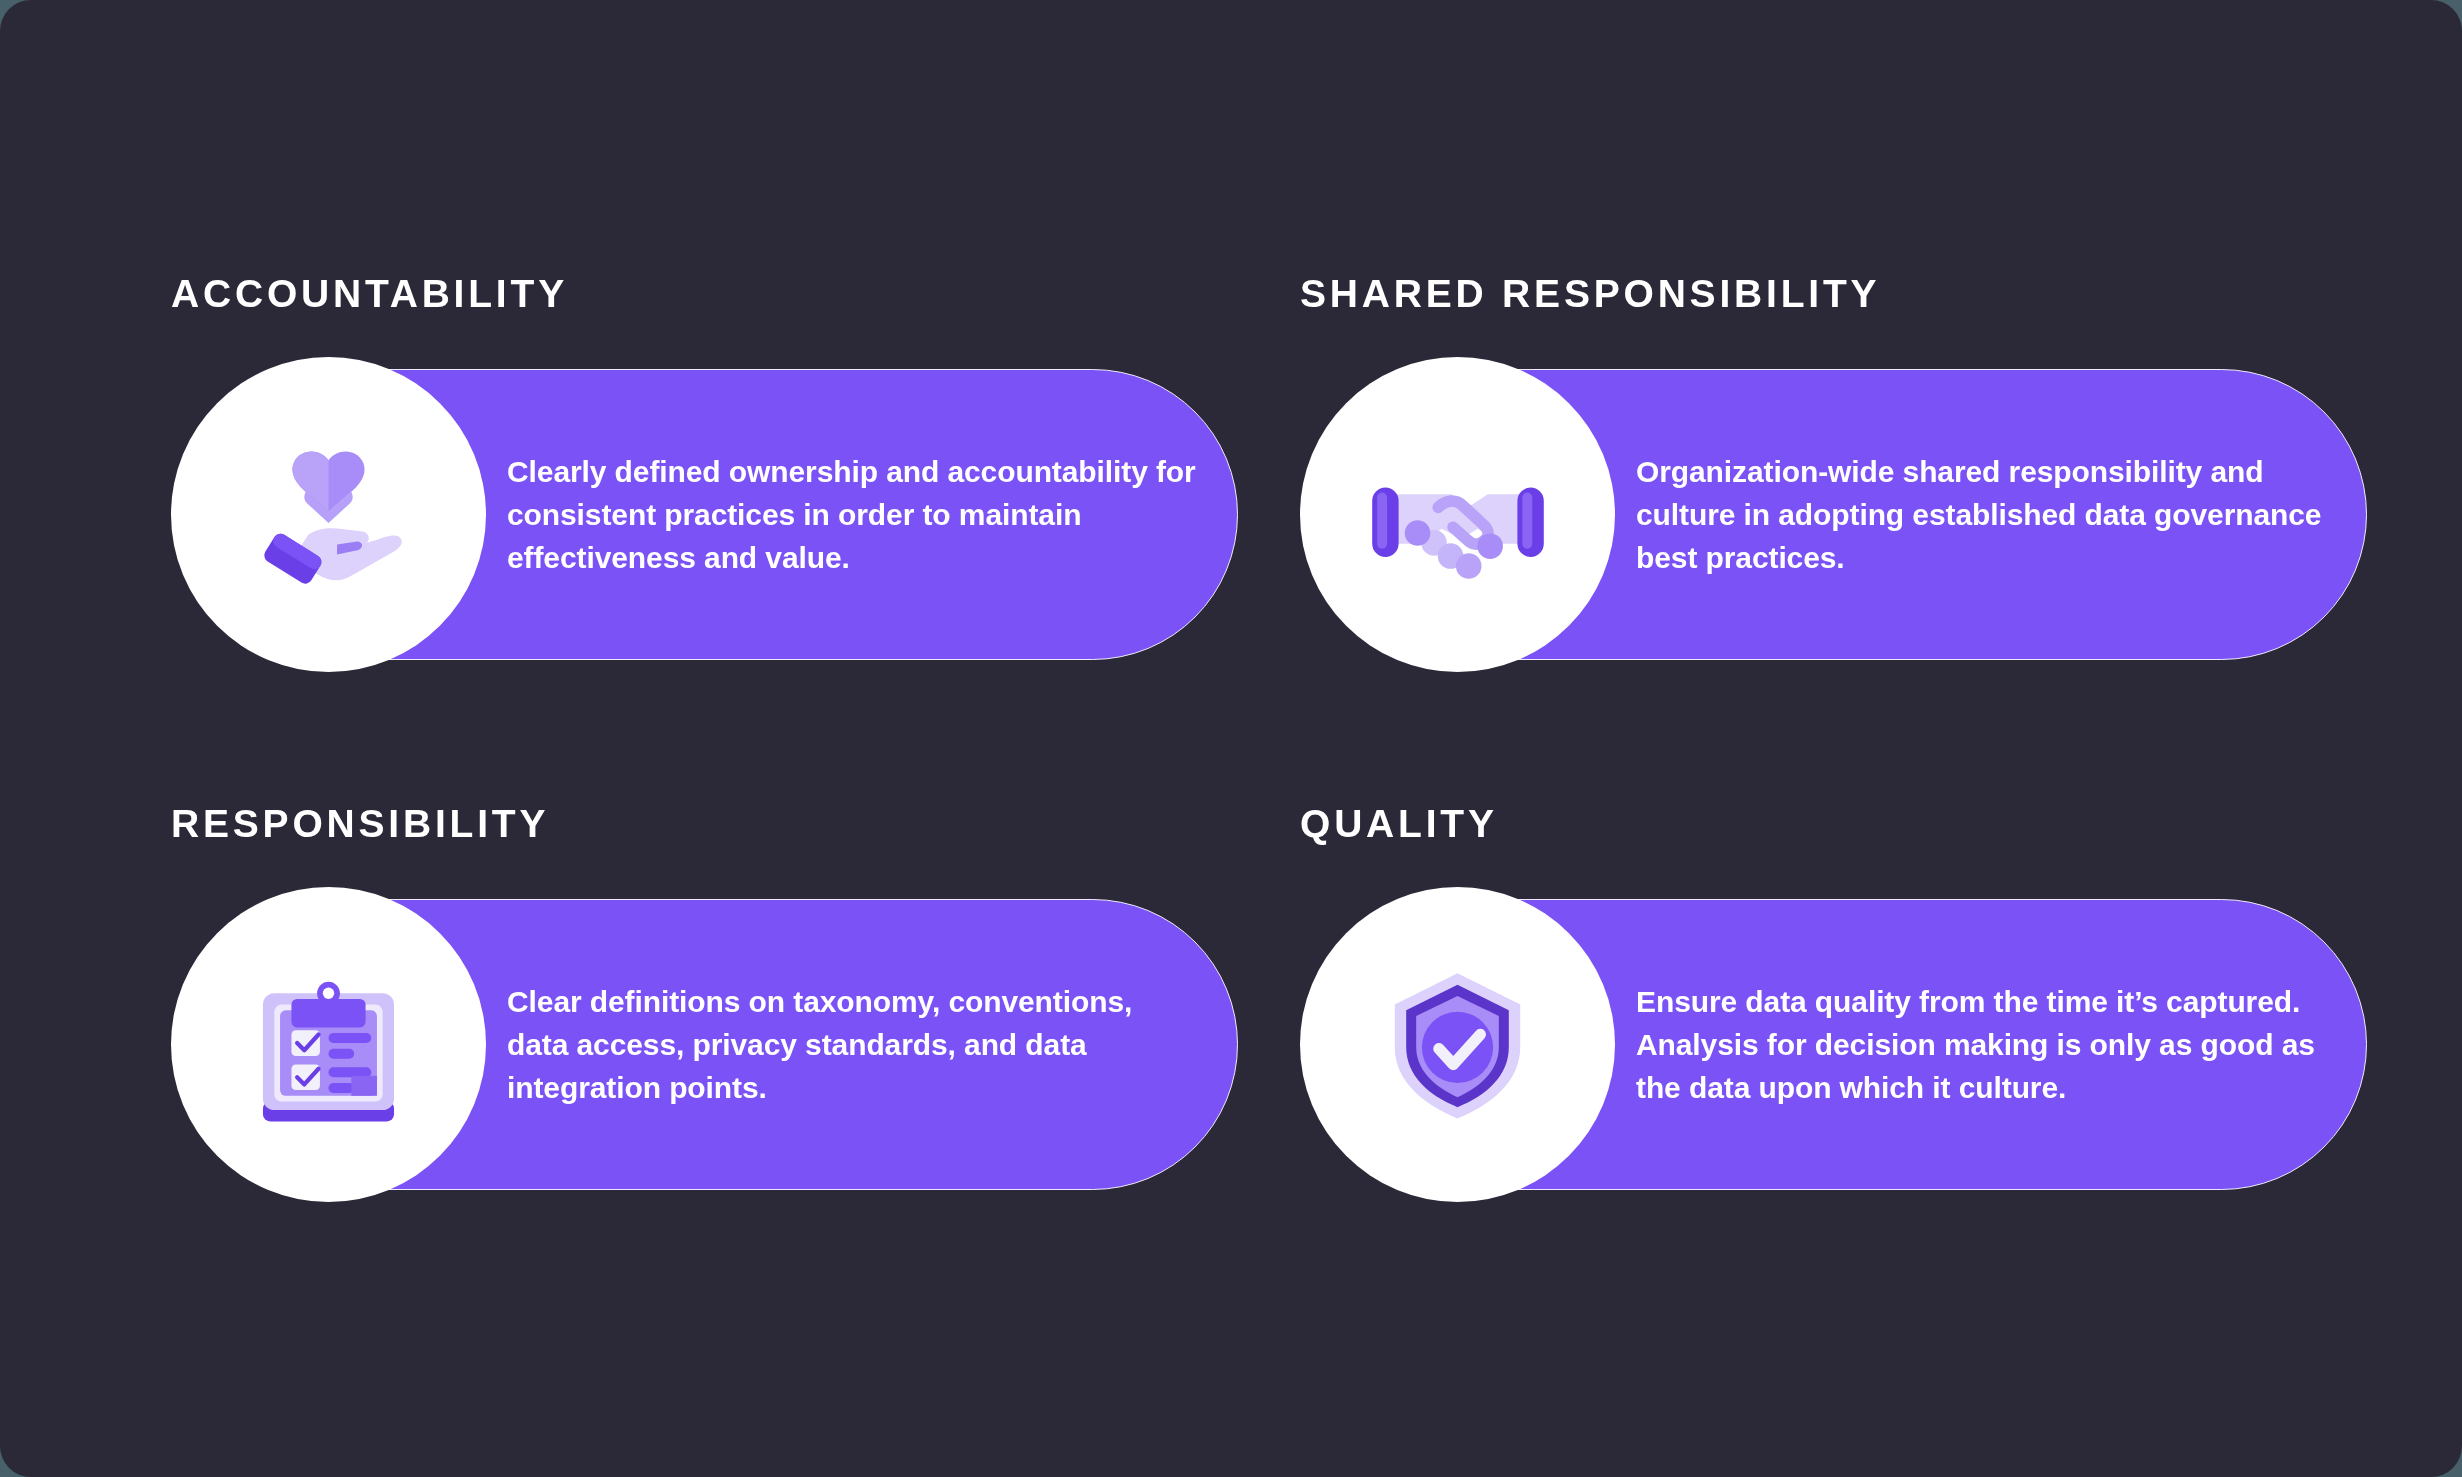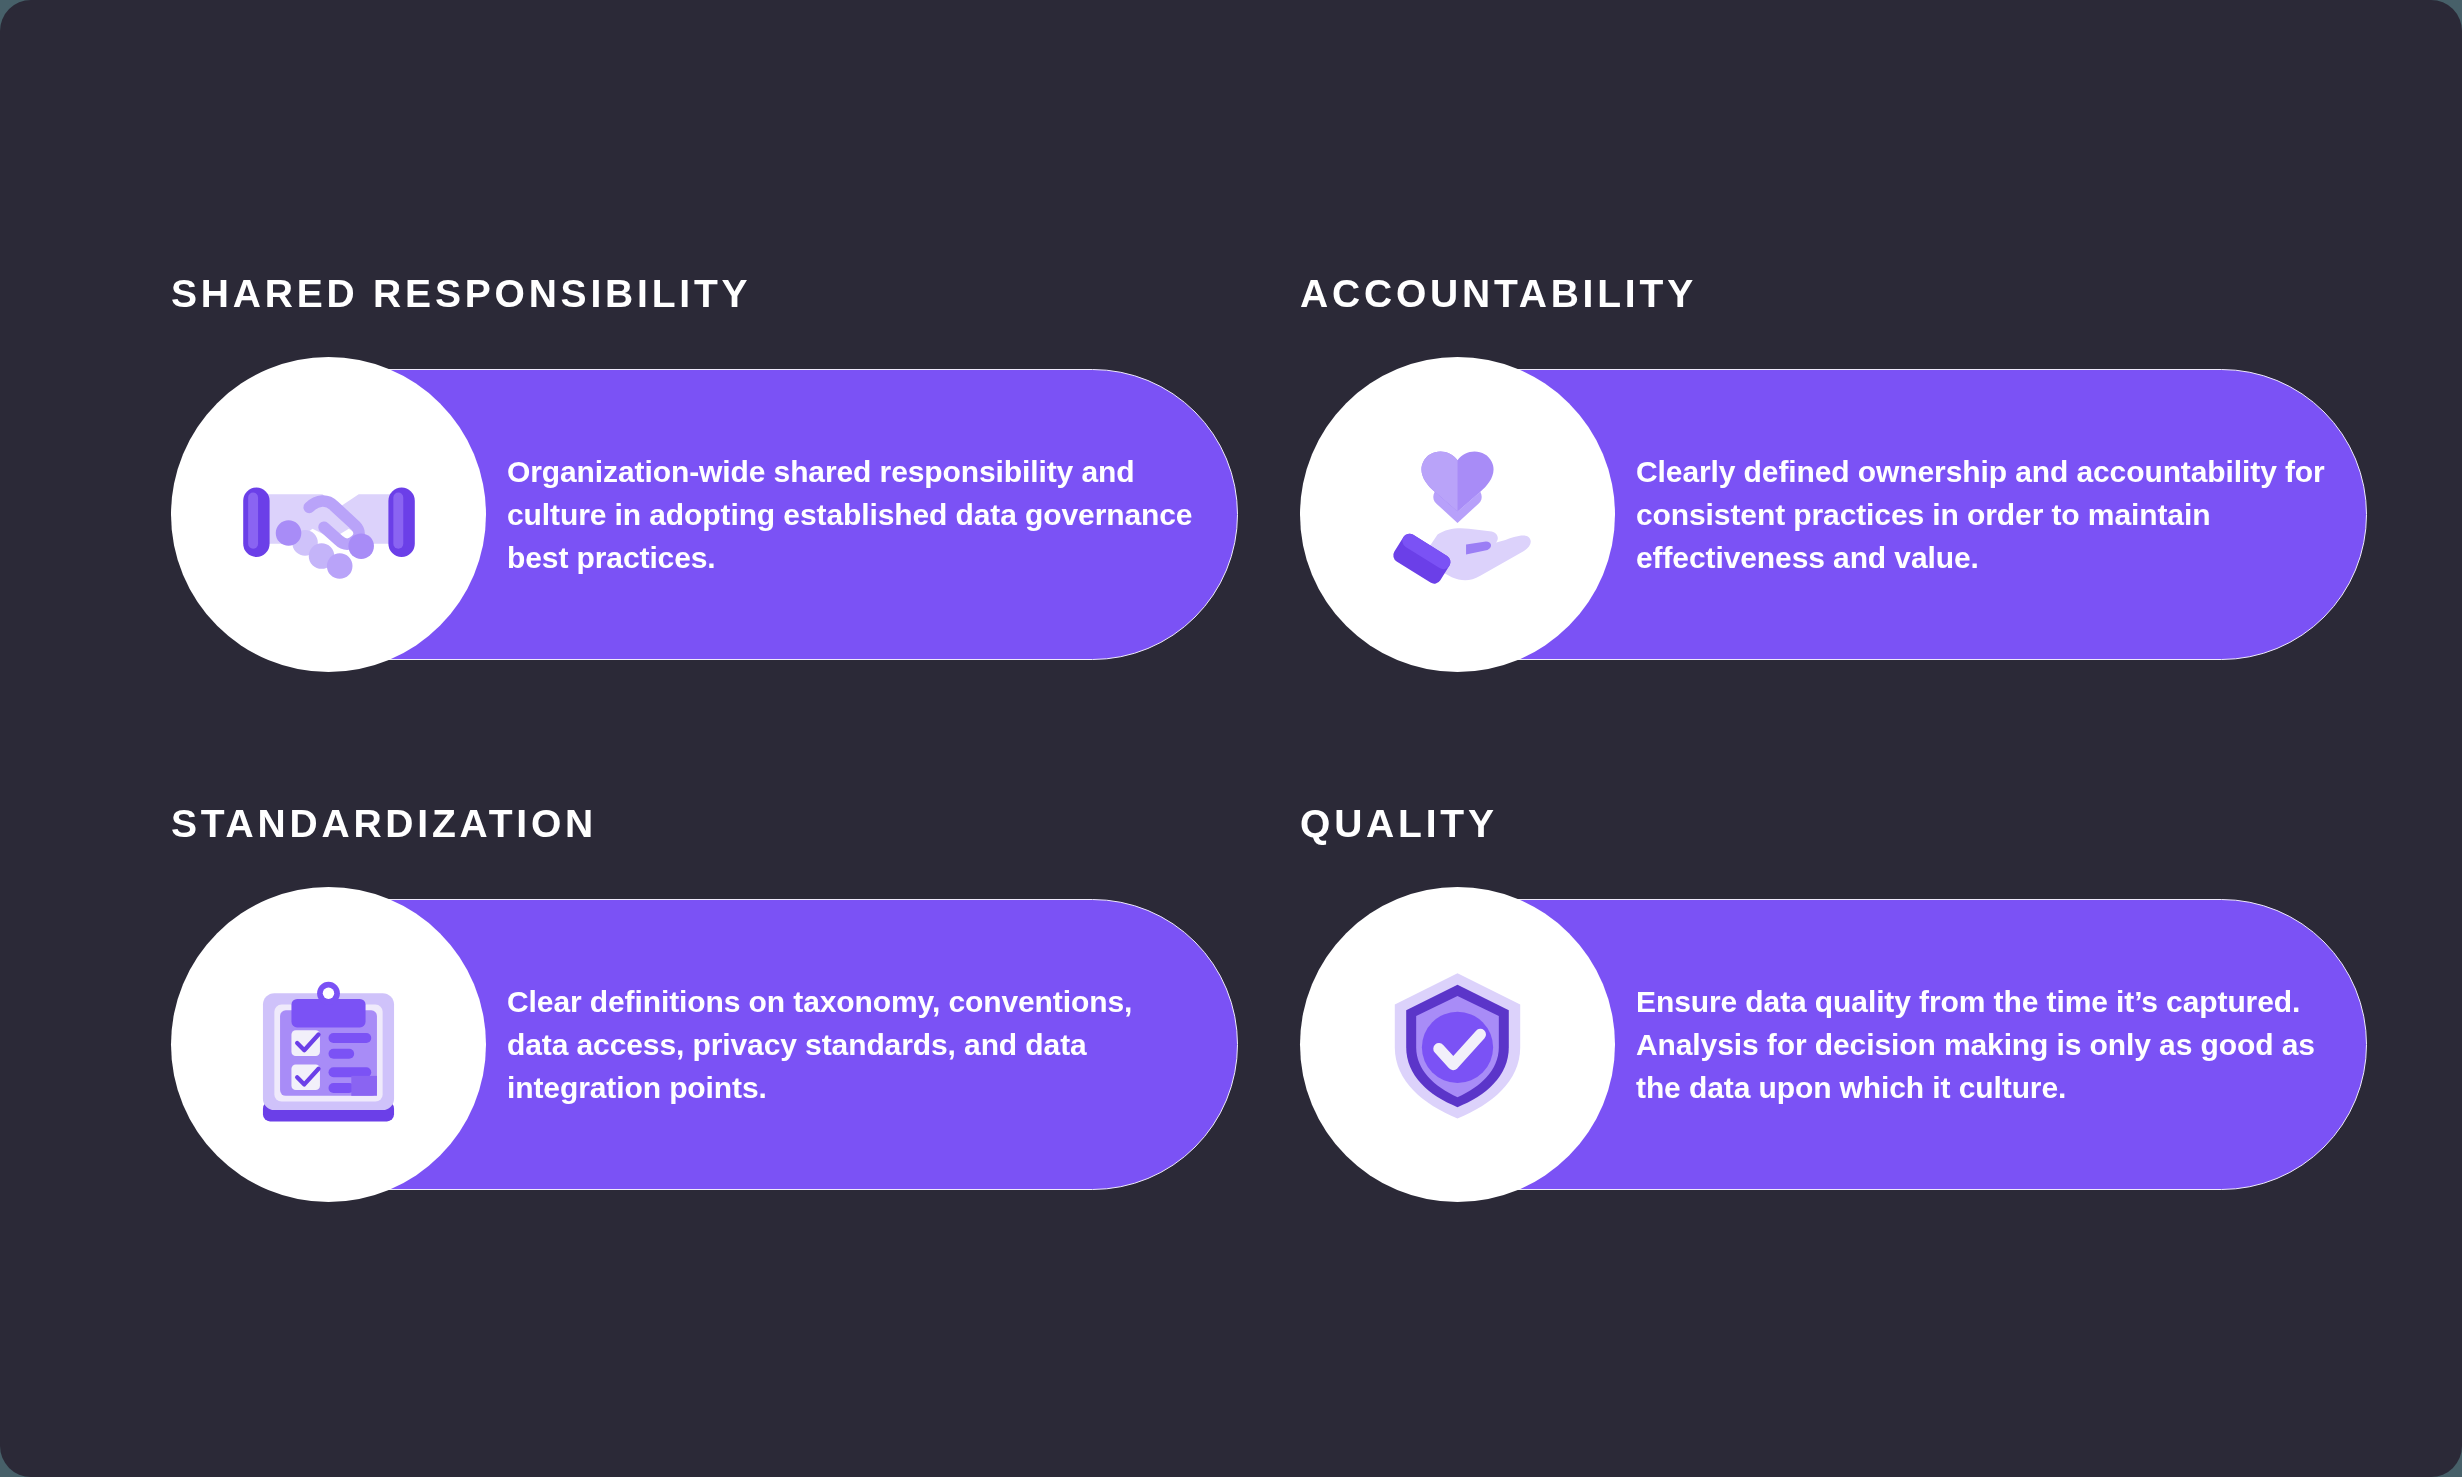--- a/index.html
+++ b/index.html
@@ -87,20 +87,42 @@
     height: 171px;
   }
   
   .icon-circle.wide svg { width: 198px; height: 198px; }
 </style>
 </head>
 <body>
 
 <div class="stage">
   <div class="grid">
+
+    <div class="cell">
+      <div class="card-heading">ACCOUNTABILITY</div>
+      <div class="pill-wrap">
+        <div class="pill">
+          <div class="pill-text">Clearly defined ownership and accountability for consistent practices in order to maintain effectiveness and value.</div>
+        </div>
+        <div class="icon-circle">
+          <span>
+            <svg viewBox="0 0 120 120">
+              <path d="M60 22c-6-9-20-8-24 1-4 8 2 16 8 21l16 14 16-14c6-5 12-13 8-21-4-9-18-10-24-1z" fill="#A88CF7"></path>
+              <path d="M60 22c-6-9-20-8-24 1-4 8 2 16 8 21l16 14V22z" fill="#B9A3F9"></path>
+              <path d="M44 44l16 14 16-14c2 4 1 7-3 10l-13 12-13-12c-4-3-5-6-3-10z" fill="#7B52F5" opacity="0.55"></path>
+              <path d="M46 74c6-4 14-5 22-4l16 2c5 1 6 7 1 9l-14 3 22-6c6-2 14-5 17-2 3 3 1 7-4 10l-30 17c-7 4-13 4-20 1L34 92z" fill="#DCD2FB"></path>
+              <path d="M66 81l14-2c4 0 5 4 1 6l-15 3z" fill="#9B7EF5"></path>
+              <rect x="16" y="80" width="38" height="22" rx="5" transform="rotate(32 35 91)" fill="#6B3FE8"></rect>
+              <rect x="16" y="80" width="38" height="10" rx="5" transform="rotate(32 35 91)" fill="#7B52F5"></rect>
+            </svg>
+          </span>
+        </div>
+      </div>
+    </div>
 
     <div class="cell">
       <div class="card-heading">SHARED RESPONSIBILITY</div>
       <div class="pill-wrap">
         <div class="pill">
           <div class="pill-text">Organization-wide shared responsibility and culture in adopting established data governance best practices.</div>
         </div>
         <div class="icon-circle wide">
           <span>
             <svg viewBox="0 0 120 120">
@@ -115,43 +137,21 @@
               <rect x="11" y="47" width="6" height="34" rx="3" fill="#8A64F2"></rect>
               <rect x="96" y="44" width="16" height="42" rx="8" fill="#6B3FE8"></rect>
               <rect x="99" y="47" width="6" height="34" rx="3" fill="#8A64F2"></rect>
             </svg>
           </span>
         </div>
       </div>
     </div>
 
     <div class="cell">
-      <div class="card-heading">ACCOUNTABILITY</div>
-      <div class="pill-wrap">
-        <div class="pill">
-          <div class="pill-text">Clearly defined ownership and accountability for consistent practices in order to maintain effectiveness and value.</div>
-        </div>
-        <div class="icon-circle">
-          <span>
-            <svg viewBox="0 0 120 120">
-              <path d="M60 22c-6-9-20-8-24 1-4 8 2 16 8 21l16 14 16-14c6-5 12-13 8-21-4-9-18-10-24-1z" fill="#A88CF7"></path>
-              <path d="M60 22c-6-9-20-8-24 1-4 8 2 16 8 21l16 14V22z" fill="#B9A3F9"></path>
-              <path d="M44 44l16 14 16-14c2 4 1 7-3 10l-13 12-13-12c-4-3-5-6-3-10z" fill="#7B52F5" opacity="0.55"></path>
-              <path d="M46 74c6-4 14-5 22-4l16 2c5 1 6 7 1 9l-14 3 22-6c6-2 14-5 17-2 3 3 1 7-4 10l-30 17c-7 4-13 4-20 1L34 92z" fill="#DCD2FB"></path>
-              <path d="M66 81l14-2c4 0 5 4 1 6l-15 3z" fill="#9B7EF5"></path>
-              <rect x="16" y="80" width="38" height="22" rx="5" transform="rotate(32 35 91)" fill="#6B3FE8"></rect>
-              <rect x="16" y="80" width="38" height="10" rx="5" transform="rotate(32 35 91)" fill="#7B52F5"></rect>
-            </svg>
-          </span>
-        </div>
-      </div>
-    </div>
-
-    <div class="cell">
-      <div class="card-heading">STANDARDIZATION</div>
+      <div class="card-heading">RESPONSIBILITY</div>
       <div class="pill-wrap">
         <div class="pill">
           <div class="pill-text">Clear definitions on taxonomy, conventions, data access, privacy standards, and data integration points.</div>
         </div>
         <div class="icon-circle">
           <span>
             <svg viewBox="0 0 120 120">
               <rect x="14" y="100" width="92" height="14" rx="5" fill="#6B3FE8"></rect>
               <rect x="14" y="24" width="92" height="82" rx="8" fill="#CFC2FA"></rect>
               <rect x="22" y="32" width="76" height="68" rx="5" fill="#EFEAFB"></rect>

